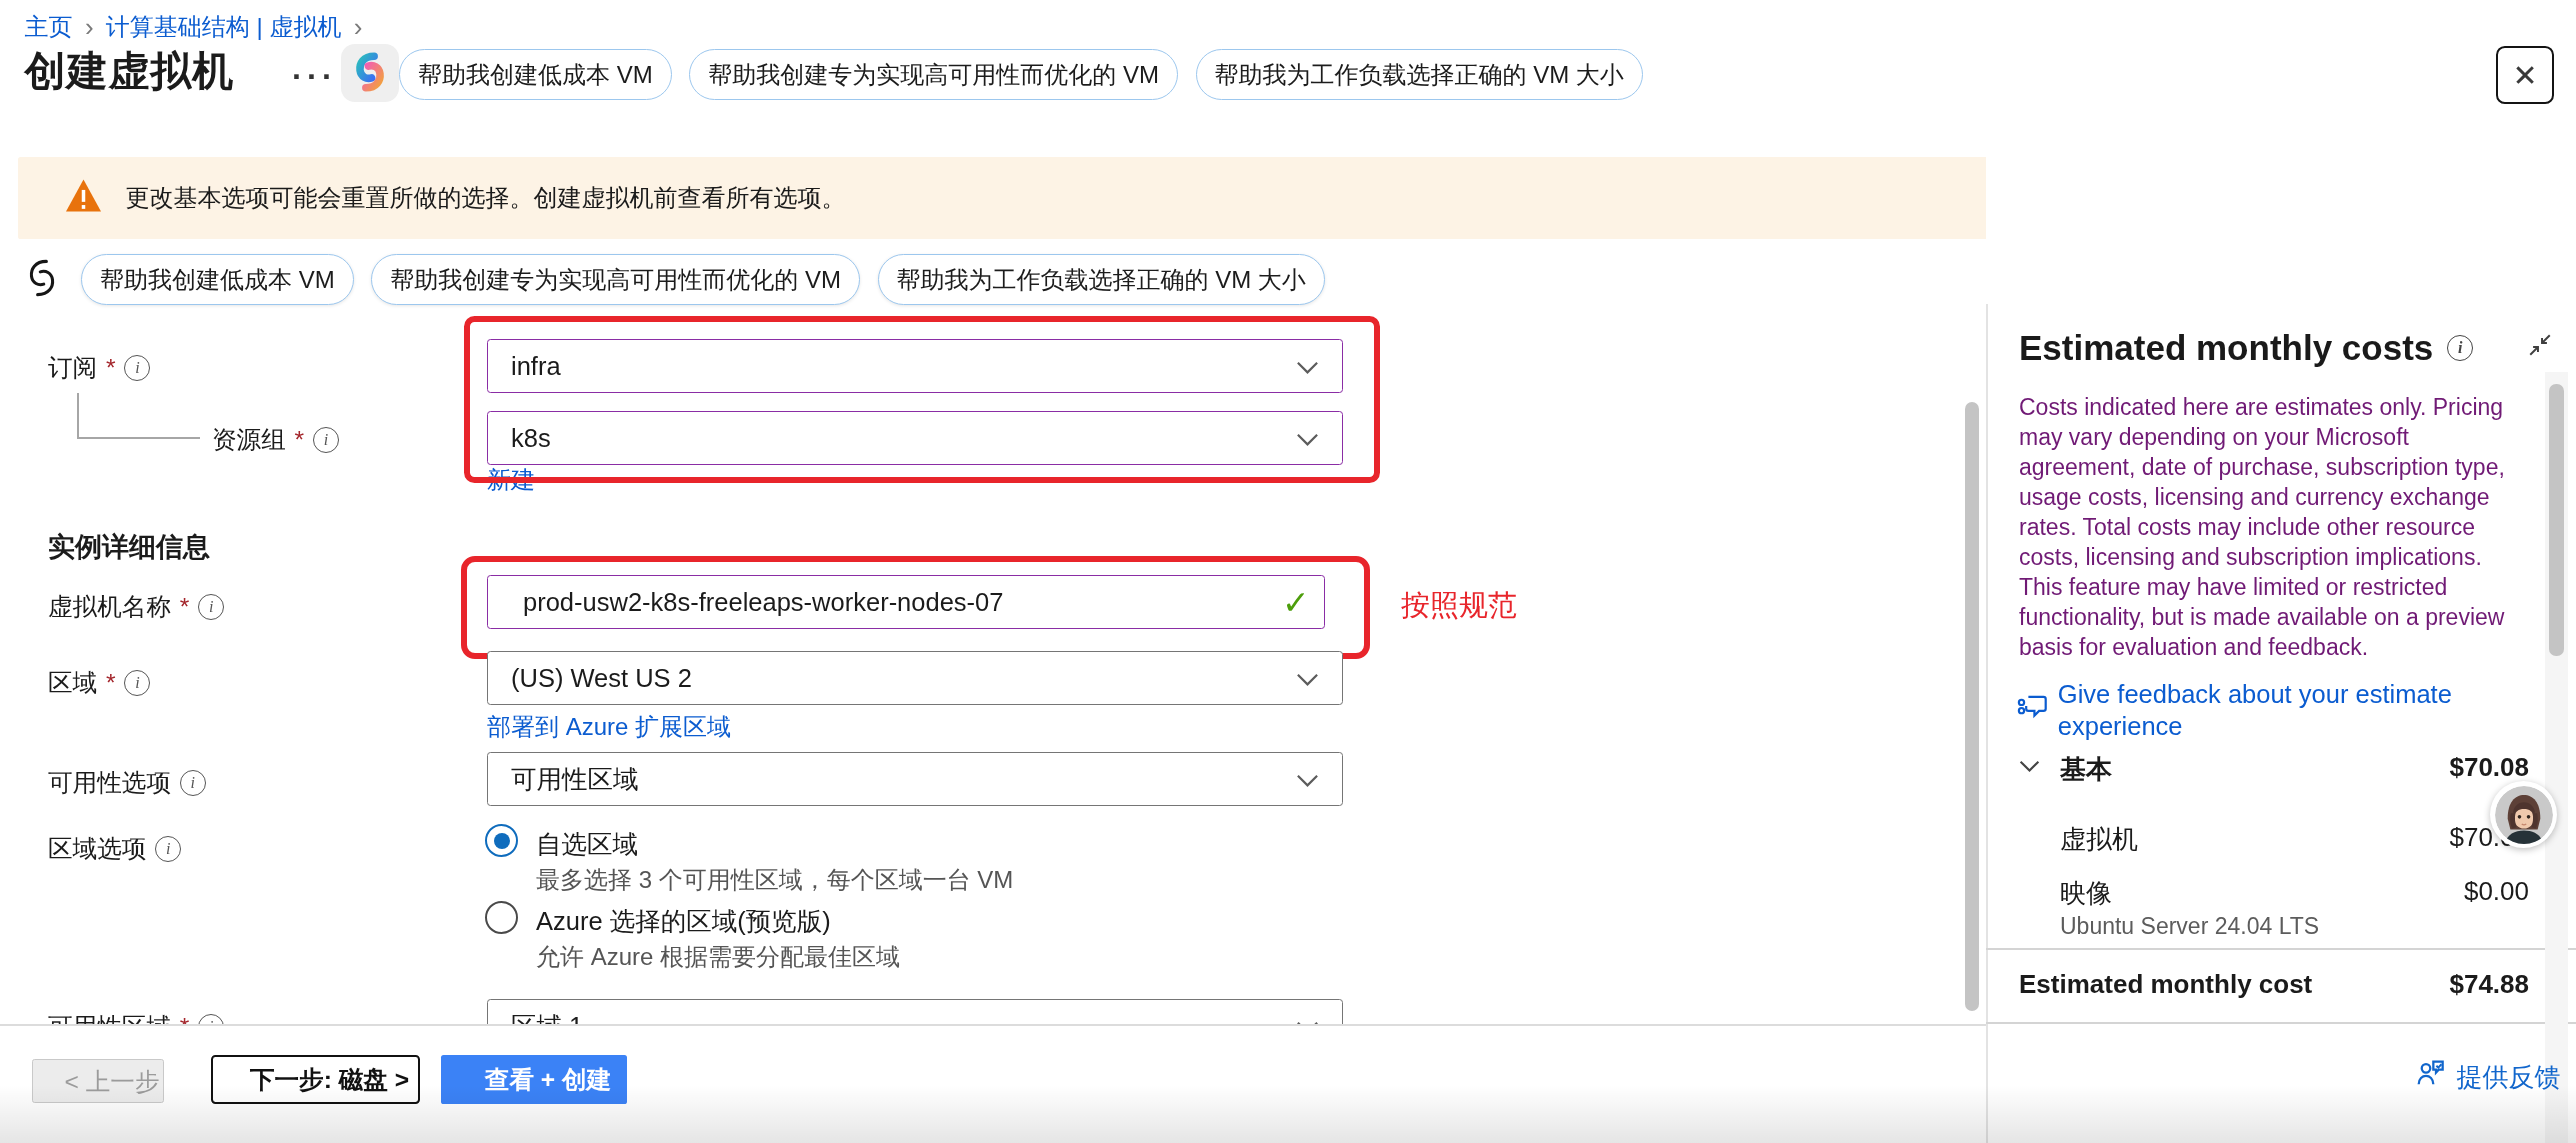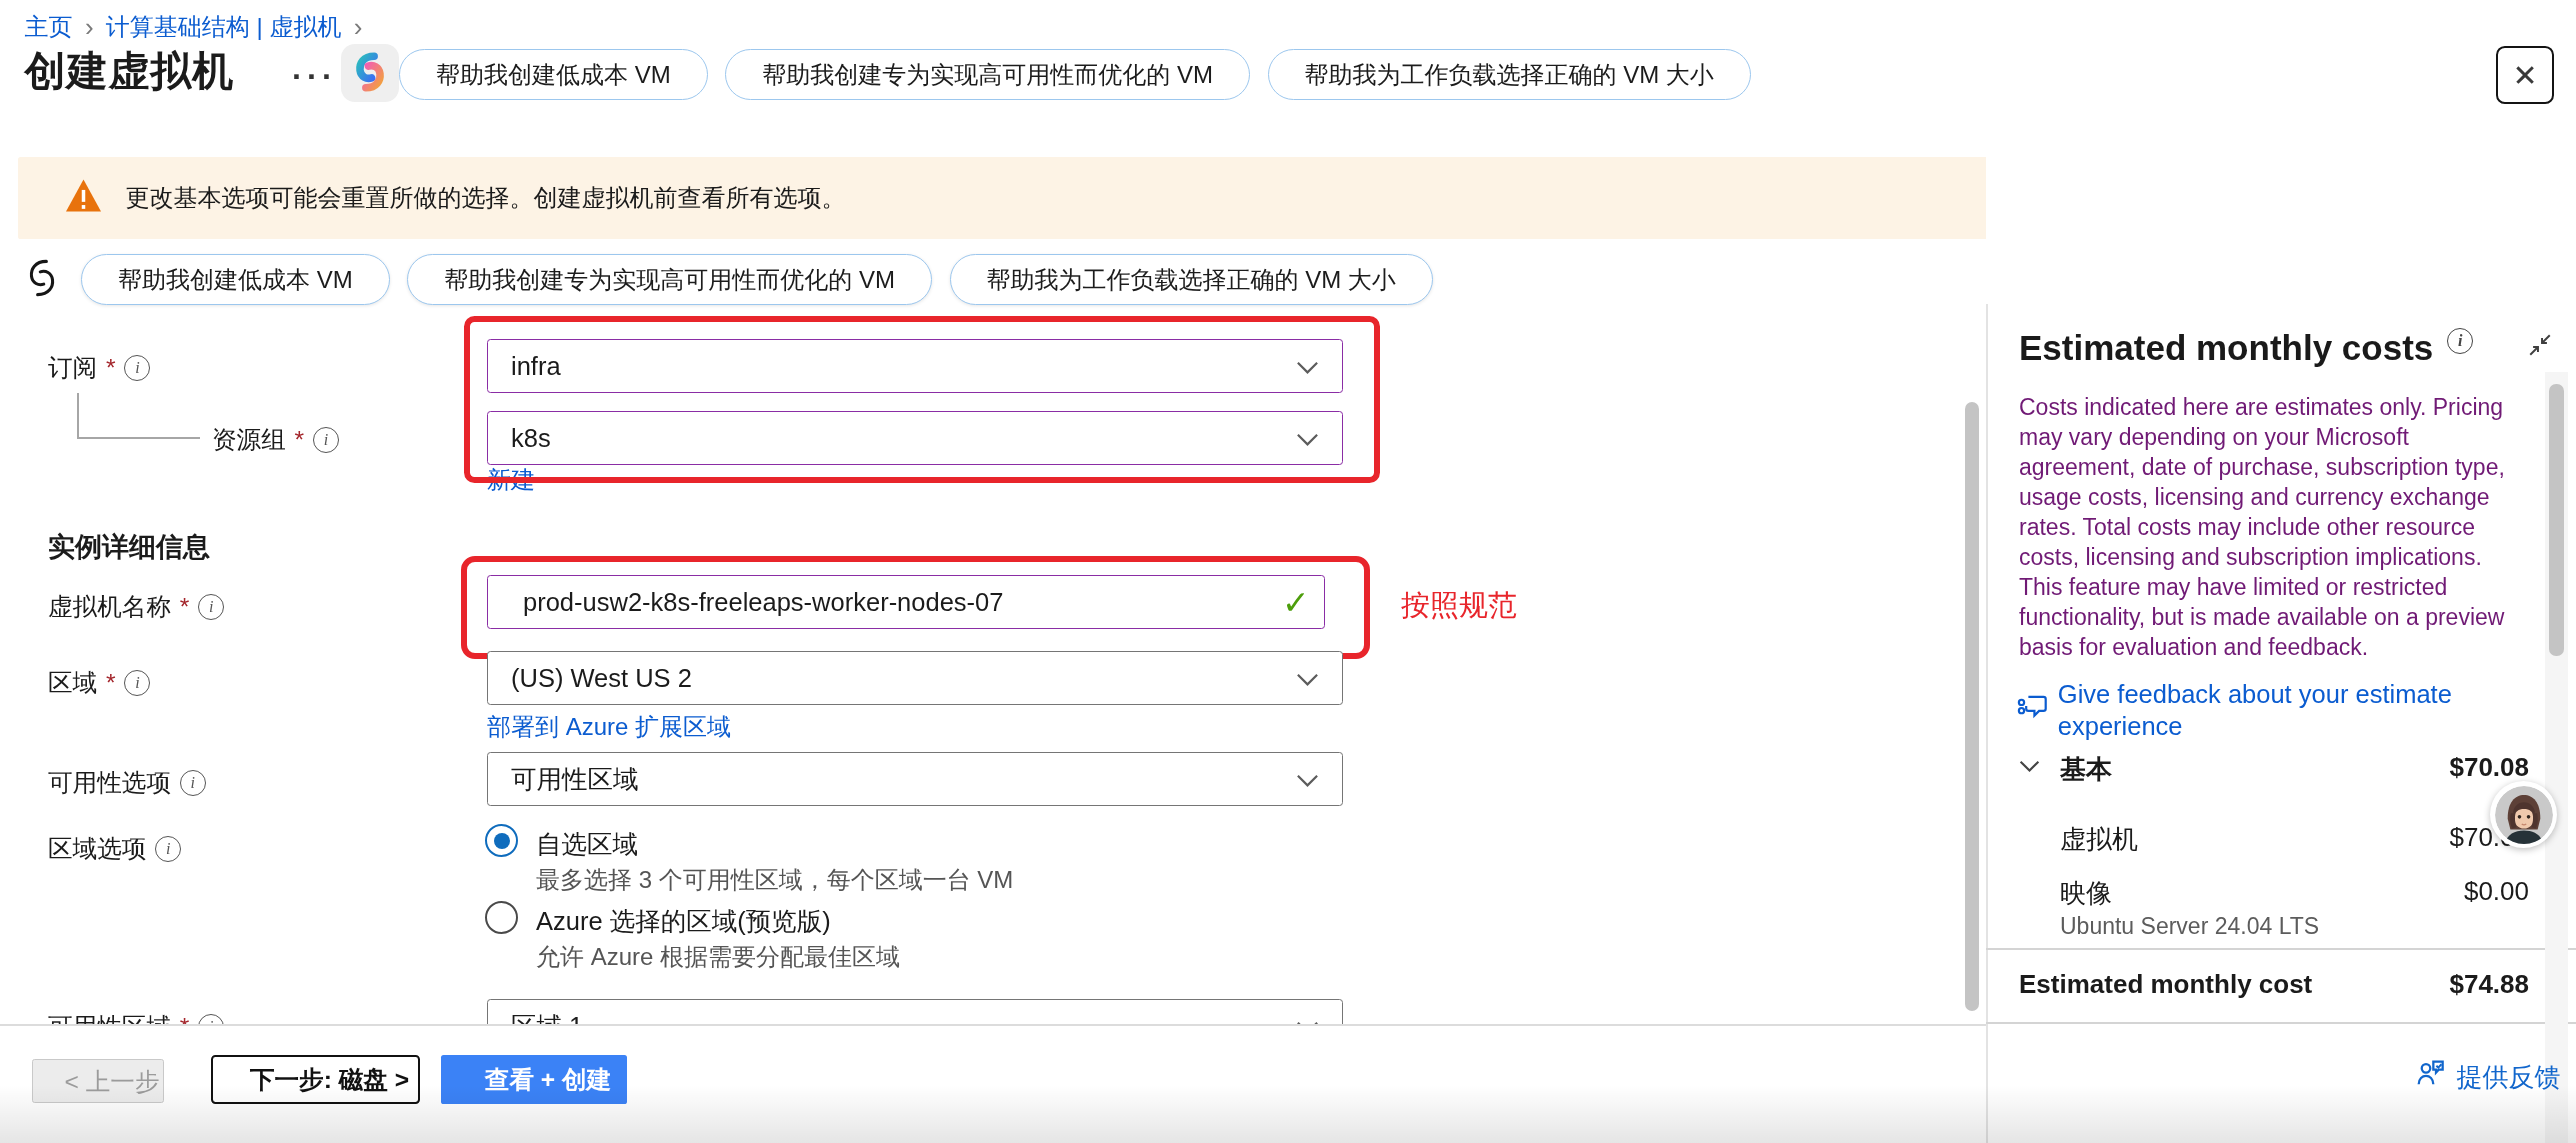--- a/index.html
+++ b/index.html
@@ -13,21 +13,21 @@
   .crumb-sep{color:#7a7a7a;font-size:26px;line-height:24px;}
 
   
   .page-title{left:24.6px;top:44px;font-size:41px;font-weight:700;letter-spacing:0.9px;}
   .more-dots{left:292px;top:58px;font-size:32px;font-weight:700;color:#333;letter-spacing:4.4px;}
   .copilot-tile{left:341px;top:44px;width:58px;height:58px;border-radius:14px;background:#efefef;
                 display:flex;align-items:center;justify-content:center;}
   .chips{display:flex;gap:17.6px;height:51px;}
   .chips-top{left:399px;top:49px;}
   .chips-body{left:81px;top:254px;}
-  .chip{border:1.8px solid #9cc7ee;border-radius:26px;background:#fff;padding:0 36px;font-size:24px;
+  .chip{border:1.8px solid #9cc7ee;border-radius:26px;background:#fff;padding:0 18px;font-size:24px;
         display:flex;align-items:center;white-space:nowrap;color:#1c1c1c;}
   .chips-body .chip{box-shadow:0 0.9px 3.5px rgba(0,0,0,.10);}
   .close-btn{left:2496px;top:46px;width:54px;height:54px;border:2.6px solid #141414;border-radius:8.8px;
              background:#fff;display:flex;align-items:center;justify-content:center;font-size:30px;color:#3a3a3a;cursor:pointer;}
   .copilot-outline{left:21px;top:257px;}
 
   
   .banner{left:17.6px;top:157px;width:2541px;height:82px;background:#fdf3e5;border-radius:2.6px;
           display:flex;align-items:center;padding-left:46px;gap:23px;box-sizing:border-box;font-size:24px;color:#1a1a1a;}
 
@@ -59,21 +59,21 @@
 
   
   .footer-line{left:0;top:1024px;width:1986px;height:1.8px;background:#dcdcdc;}
   .btn{display:flex;align-items:center;justify-content:center;font-size:24.6px;border-radius:2.6px;cursor:pointer;box-sizing:border-box;padding-left:28px;}
   .btn-prev{left:32px;top:1059px;width:132px;height:44px;background:#ececec;border:1.8px solid #c9c9c9;color:#9b9b9b;}
   .btn-next{left:211px;top:1055px;width:209px;height:49px;background:#fff;border:2.6px solid #111;color:#111;font-weight:700;border-radius:4.4px;}
   .btn-create{left:441px;top:1055px;width:186px;height:49px;background:#3b82f6;color:#fff;font-weight:700;}
 
   
   .vdiv{left:1986px;top:304px;width:1.8px;height:839px;background:#e3e3e3;}
-  .cp-title{left:2019px;top:328px;font-size:35px;font-weight:700;display:flex;gap:14px;color:#1a1a1a;}
+  .cp-title{left:2019px;top:328px;font-size:35px;font-weight:700;display:flex;align-items:center;gap:14px;color:#1a1a1a;}
   .cp-desc{left:2019px;top:392px;width:507px;font-size:23px;line-height:30px;color:#701a75;}
   .cp-feedback{left:2016px;top:678px;width:500px;display:flex;gap:8.8px;}
   .cp-feedback .t{color:#0b5cd0;font-size:25.5px;line-height:32px;cursor:pointer;}
   .cost-name{font-size:26px;}
   .cost-amt{font-size:26px;text-align:right;width:246px;}
   .b{font-weight:700;}
   .cp-sub{font-size:23px;color:#5c5c5c;}
   .hdiv{height:1.8px;background:#d4d4d4;}
 
   

